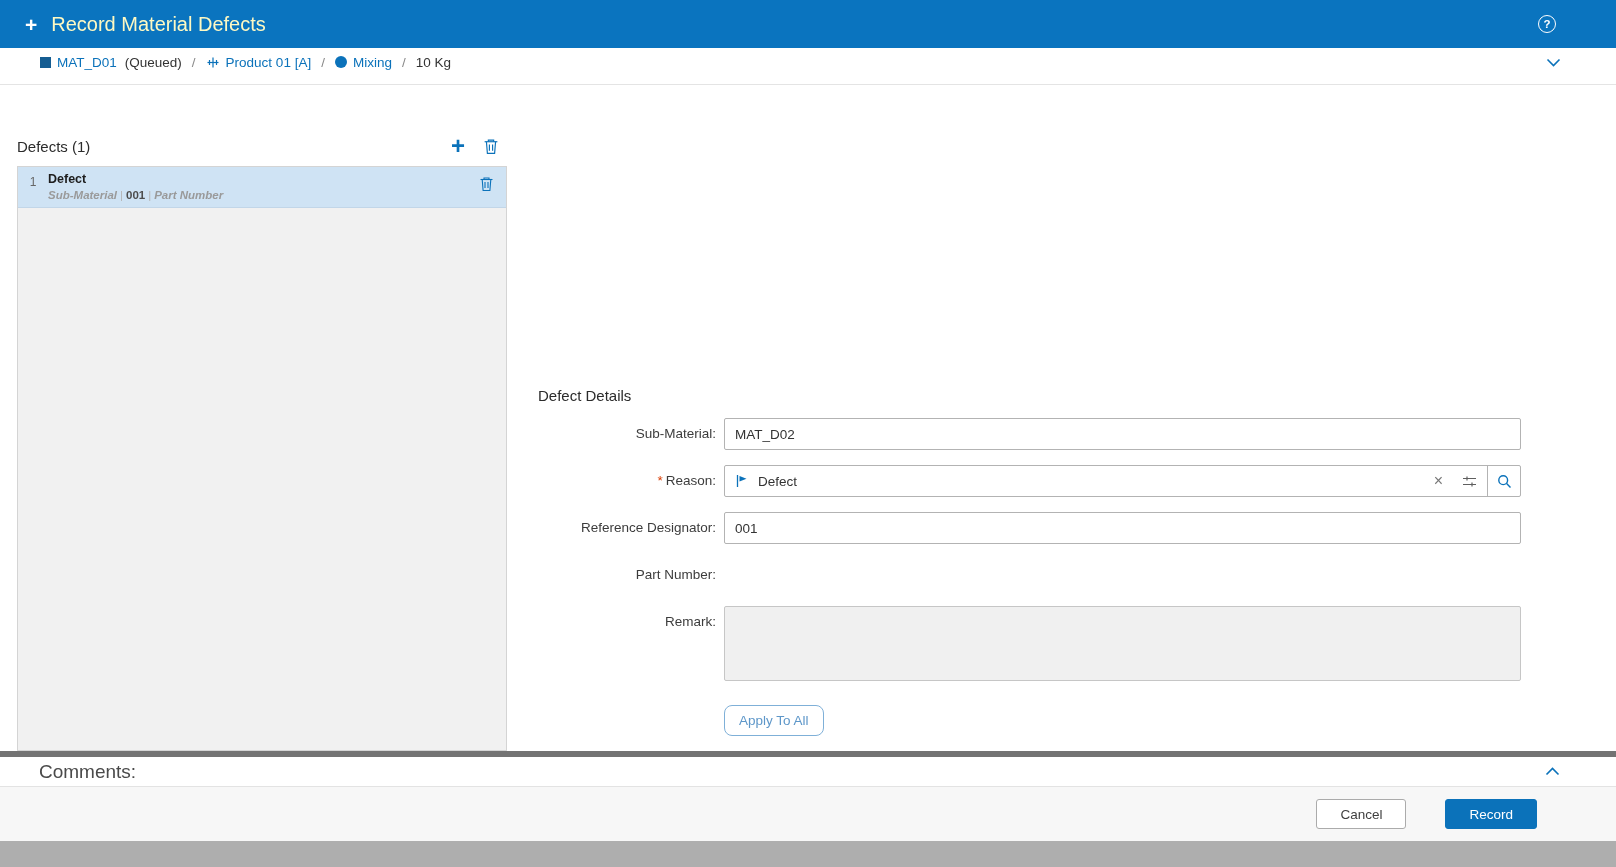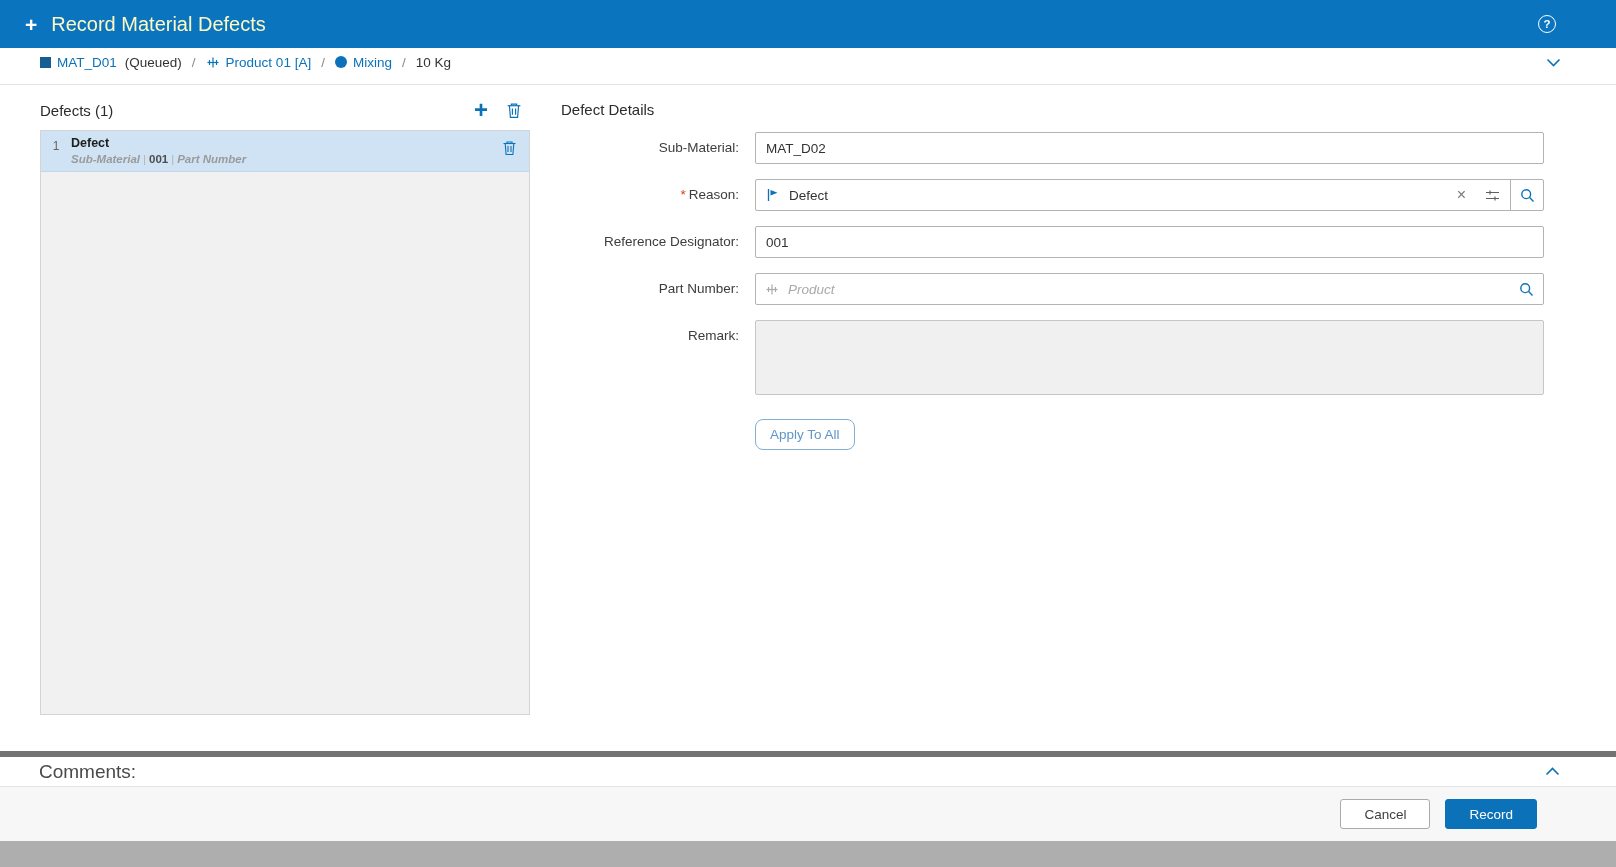--- a/index.html
+++ b/index.html
@@ -19,21 +19,21 @@
   .breadcrumb { flex: 0 0 37px; border-bottom: 1px solid #e4e4e4; display: flex; align-items: center; padding: 0 55px 8px 40px; font-size: 13.5px; color: #333; gap: 6px; background: #fff; }
   .crumb-link { color: #0b72ba; text-decoration: none; }
   .crumb-state { color: #333; margin-left: 2px; }
   .sep { color: #8a8a8a; margin: 0 4px; }
   .material-square { width: 11px; height: 11px; background: #155d92; display: inline-block; }
   .step-circle { width: 12px; height: 12px; border-radius: 50%; background: #0b72ba; display: inline-block; }
   .product-glyph { color: #0b72ba; display: flex; align-items: center; }
   .bc-chevron { margin-left: auto; display: flex; align-items: center; }
 
   
-  .content { flex: 1 1 auto; display: flex; padding: 13px 0 0 40px; overflow: hidden; }
+  .content { flex: 1 1 auto; display: flex; padding: 13px 0 0 17px; overflow: hidden; align-items: flex-end; }
 
   .left-panel { width: 490px; flex: 0 0 490px; display: flex; flex-direction: column; }
   .panel-head { display: flex; align-items: center; height: 24px; margin-bottom: 8px; }
   .panel-title { font-size: 15px; color: #2b2b2b; }
   .panel-actions { margin-left: auto; display: flex; align-items: center; gap: 18px; padding-right: 8px; }
   .add-glyph { color: #0b72ba; font-size: 24px; font-weight: 600; line-height: 18px; }
   .icon-btn { display: flex; align-items: center; }
 
   .defect-list { flex: 0 0 585px; border: 1px solid #d4d4d4; background: #f1f1f1; overflow: hidden; }
   .defect-row { display: flex; background: #cfe3f4; padding: 5px 12px 6px 0; border-bottom: 1px solid #c2d6e8; align-items: flex-start; }
@@ -41,21 +41,21 @@
   .row-main { flex: 1; }
   .row-title { font-size: 12.5px; font-weight: bold; color: #1d1d1d; }
   .row-sub { font-size: 11.5px; margin-top: 3px; }
   .row-sub .muted { font-style: italic; color: #9a9a9a; font-weight: bold; }
   .row-sub .val { font-weight: bold; color: #4d4d4d; }
   .row-sub .psep { color: #b5b5b5; margin: 0 3px; }
   .row-trash { padding-top: 4px; }
 
   .right-panel { width: 983px; flex: 0 0 983px; margin-left: 31px; }
   .details-title { font-size: 15px; color: #2b2b2b; height: 24px; line-height: 24px; margin-bottom: 10px; }
-  .field-row { display: flex; align-items: flex-start; margin-bottom: 15px; gap: 8px; }
+  .field-row { display: flex; align-items: flex-start; margin-bottom: 15px; }
   .field-label { flex: 0 0 186px; width: 186px; text-align: right; padding-right: 8px; font-size: 13.5px; color: #3c3c3c; line-height: 32px; white-space: nowrap; }
   .req { color: #d83b01; margin-right: 3px; }
   .field-control { flex: 1; }
 
   .text-input { width: 100%; height: 32px; border: 1px solid #b3b3b3; border-radius: 2px; padding: 0 10px; font-size: 13.5px; color: #333; font-family: inherit; background: #fff; outline: none; }
 
   .combo { display: flex; align-items: center; height: 32px; border: 1px solid #b3b3b3; border-radius: 2px; background: #fff; }
   .combo .flag { margin: 0 9px 0 10px; display: flex; }
   .combo .combo-text { font-size: 13.5px; color: #333; flex: 1; }
   .combo .clear { color: #777; font-size: 16px; padding: 0 9px; line-height: 1; }
@@ -70,21 +70,21 @@
 
   .remark-box { width: 100%; height: 75px; background: #f0f0f0; border: 1px solid #c6c6c6; border-radius: 2px; resize: none; font-family: inherit; font-size: 13.5px; padding: 6px 10px; color: #333; outline: none; }
 
   .apply-btn { margin-top: 5px; height: 31px; padding: 0 14px; background: #fff; border: 1px solid #7fb0d8; border-radius: 8px; color: #5e97c9; font-size: 13.5px; font-family: inherit; }
 
   
   .comments-bar { flex: 0 0 35px; border-top: 6px solid #737373; display: flex; align-items: center; padding: 0 56px 0 39px; font-size: 19px; color: #4a4a4a; background: #fff; }
   .comments-chevron { margin-left: auto; display: flex; align-items: center; }
 
   .footer { flex: 0 0 55px; background: #f7f7f7; border-top: 1px solid #e3e3e3; display: flex; align-items: center; justify-content: flex-end; padding-right: 79px; gap: 15px; }
-  .btn { height: 30px; border-radius: 3px; font-size: 13.5px; font-family: inherit; padding: 0 23px; }
+  .btn { height: 30px; border-radius: 3px; font-size: 13.5px; font-family: inherit; padding: 0 23px; margin-left: 24px; }
   .btn-cancel { background: #fff; border: 1px solid #ababab; color: #3f3f3f; }
   .btn-record { background: #0b72ba; border: 1px solid #0b72ba; color: #fff; }
 
   .bottom-strip { flex: 0 0 26px; background: #aeaeae; }
 </style>
 </head>
 <body>
 
 <div class="app" data-interactable="false">
 
@@ -198,39 +198,20 @@
 
       <div class="field-row" data-interactable="false">
         <label class="field-label" data-interactable="false">Reference Designator:</label>
         <div class="field-control">
           <input class="text-input" data-interactable="true" value="001" style="">
         </div>
       </div>
 
       <div class="field-row" data-interactable="false">
         <label class="field-label" data-interactable="false">Part Number:</label>
-        <div class="field-control">
-          <div class="pn-field" data-interactable="false">
-            <span class="pn-icon" data-interactable="false">
-              <svg width="14" height="13" viewBox="0 0 14 13" fill="none" stroke="currentColor" stroke-width="1.2">
-                <path d="M7 1.5v10"></path>
-                  <path d="M1.5 6.5h11"></path>
-                  <path d="M3.5 4v5"></path>
-                  <path d="M10.5 4v5"></path>
-              </svg>
-            </span>
-            <input class="pn-input" data-interactable="true" placeholder="Product" style="">
-            <span class="pn-search" data-interactable="true">
-              <svg width="15" height="15" viewBox="0 0 15 15" fill="none" stroke="#0b72ba" stroke-width="1.4">
-                <circle cx="6.2" cy="6.2" r="4.4"></circle>
-                  <path d="M9.6 9.6L13.5 13.5"></path>
-              </svg>
-            </span>
-          </div>
-        </div>
       </div>
 
       <div class="field-row" data-interactable="false">
         <label class="field-label" data-interactable="false">Remark:</label>
         <div class="field-control">
           <textarea class="remark-box" data-interactable="true" style=""></textarea>
         </div>
       </div>
 
       <div class="field-row" data-interactable="false">

